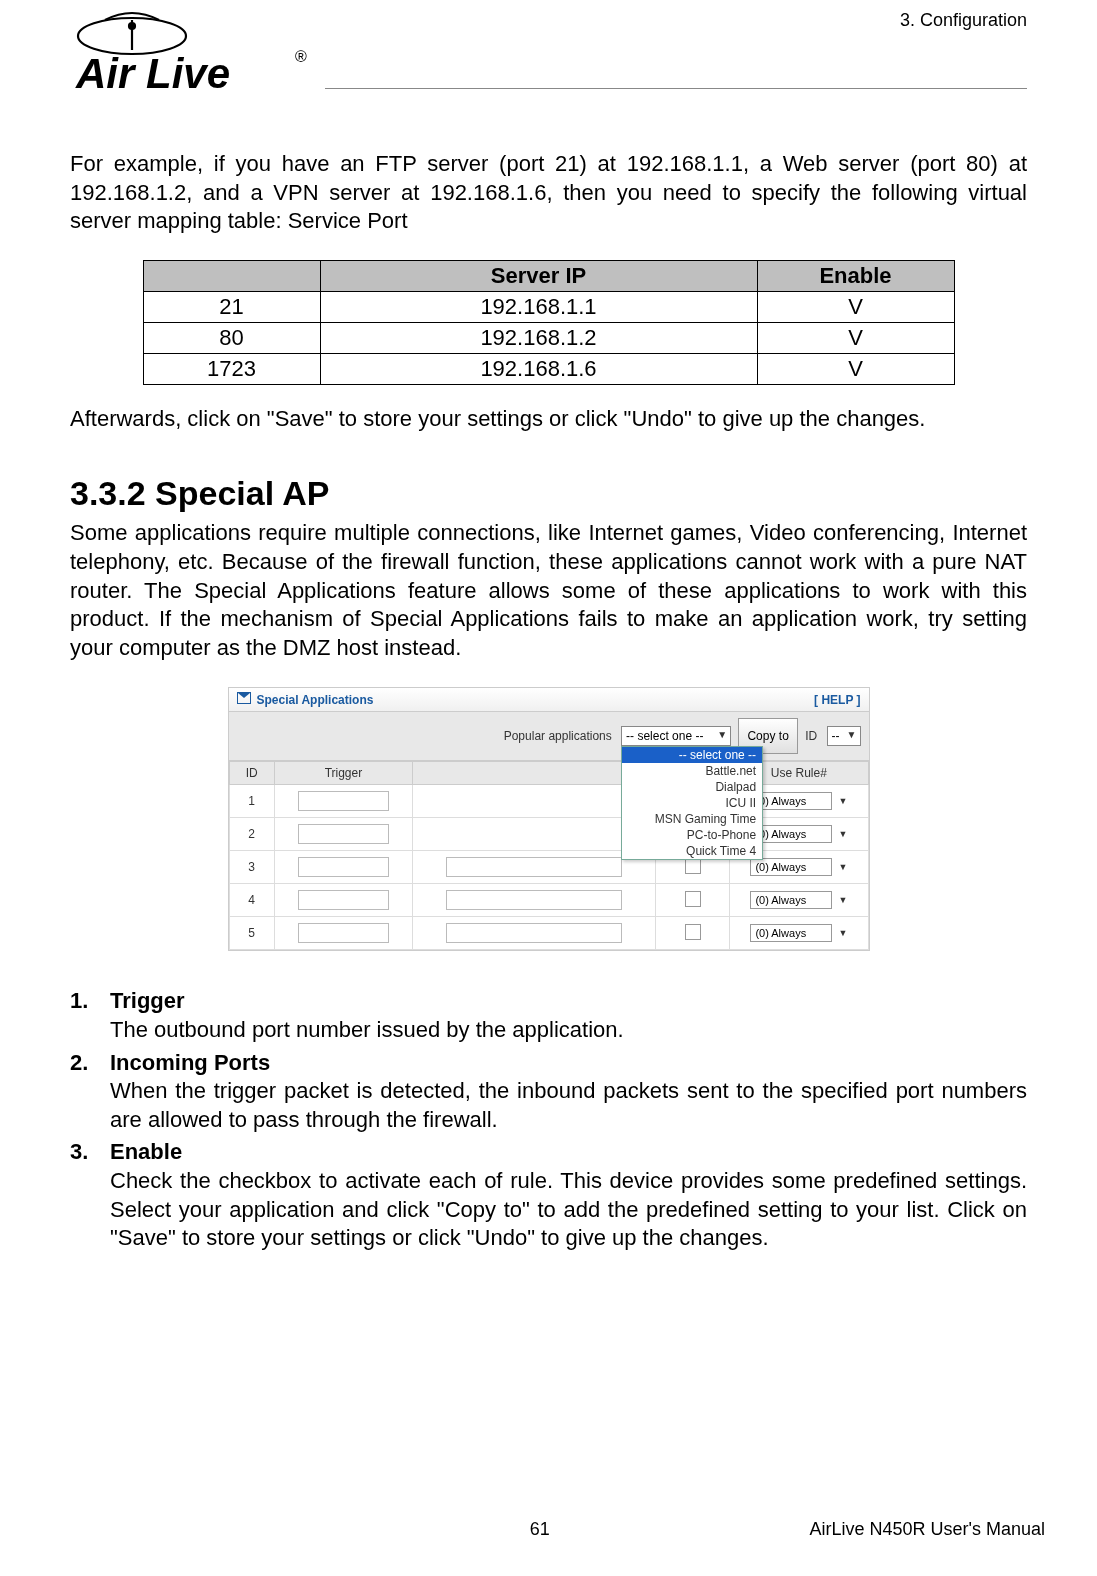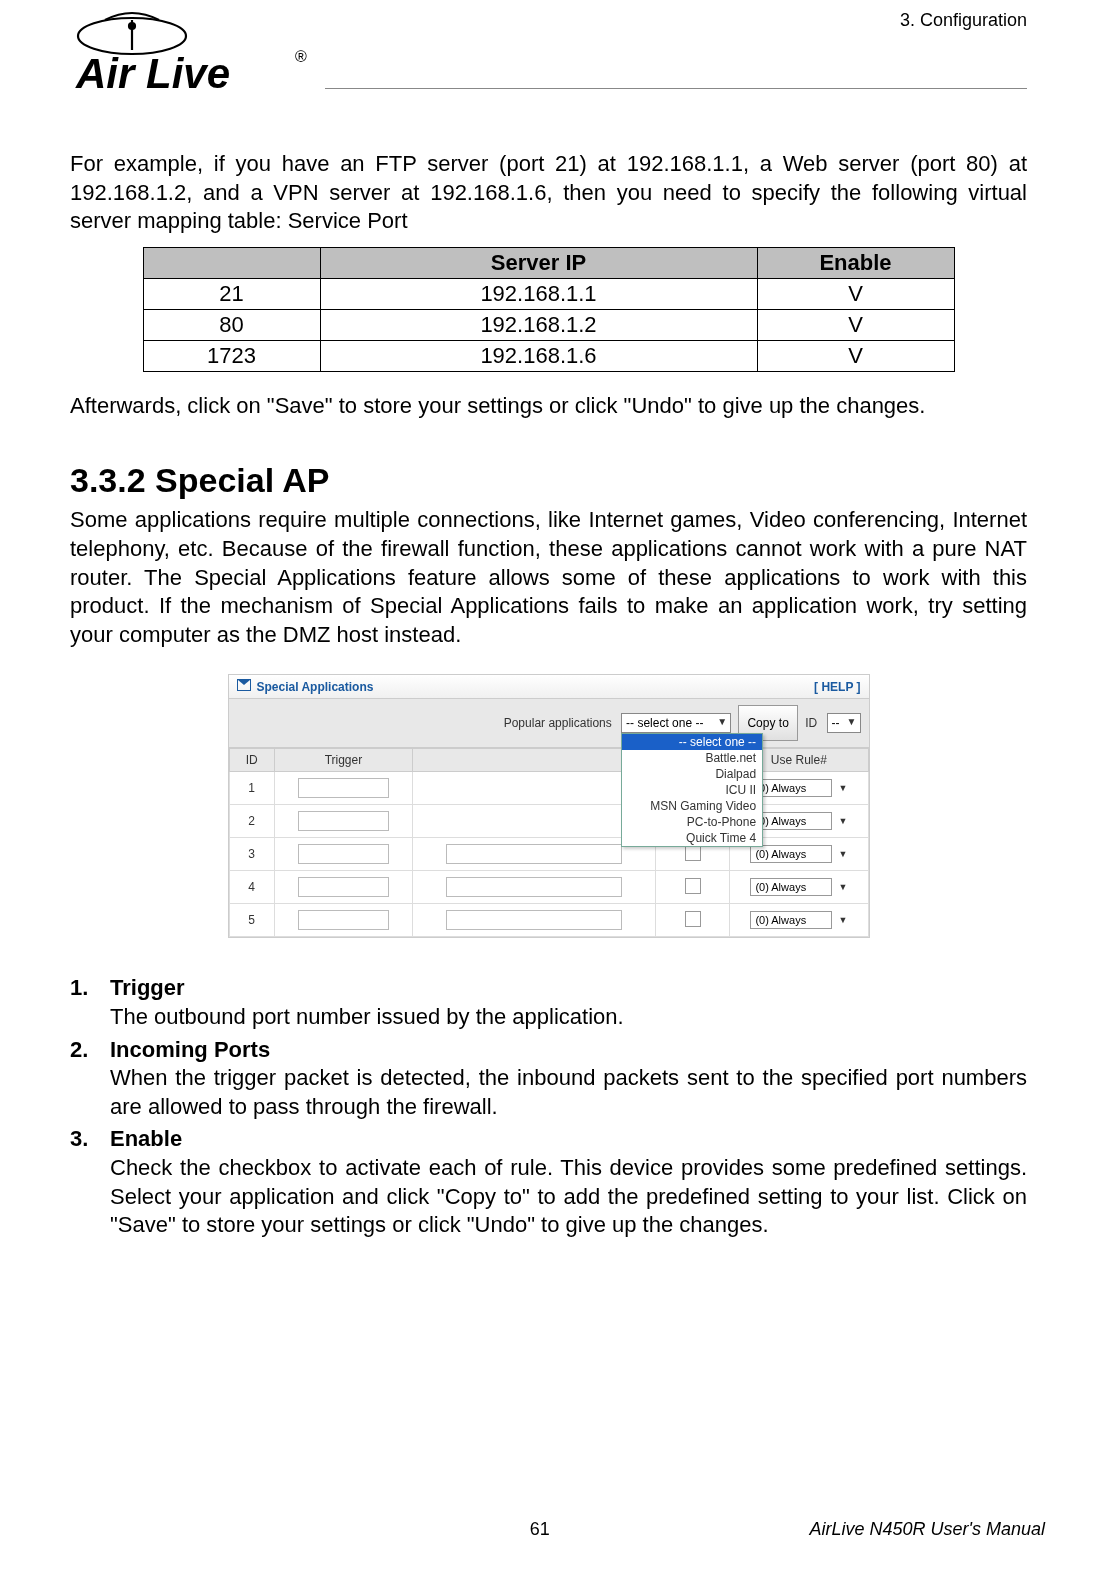--- a/index.html
+++ b/index.html
@@ -45,21 +45,21 @@
     border-top: 1.5px solid #888;
     background: transparent;
   }
   .body-text {
     font-size: 22px;
     line-height: 1.3;
     text-align: justify;
     margin-top: 30px;
   }
   .tbl {
-    margin: 11px auto 20px auto;
+    margin: 24px auto 20px auto;
     border-collapse: collapse;
     font-size: 22px;
   }
   .tbl th, .tbl td {
     border: 1px solid #000;
     text-align: center;
     padding: 2px 8px;
   }
   .tbl th {
     background: #bfbfbf;
@@ -151,21 +151,21 @@
   .li-row{ display:flex; margin-bottom:4px;}
   .li-num{ width:40px; font-weight:bold; flex-shrink:0;}
   .li-body{ flex:1; text-align:justify;}
   .li-title{ font-weight:bold;}
   .footer {
     position:absolute; bottom:36px; left:70px; right:52px;
     display:flex; justify-content:space-between; align-items:flex-end;
     font-size:18px;
   }
   .footer .pg{ flex:1; text-align:center; font-size:18px;}
-  .footer .man{ font-style:italic; white-space:nowrap;text-align:center;}
+  .footer .man{ white-space:nowrap;text-align:center;}
   b, strong { font-weight:normal; }
 </style>
 </head>
 <body>
 
 <div class="page">
 
   <div class="header-row">
     <div class="logo-wrap">
       <svg viewBox="0 0 260 95" width="260" height="95">
@@ -230,21 +230,21 @@
       <span class="mini-select-wrap">
         <select class="mini-select">
           <option>-- select one --</option>
         </select>
         <span class="mini-arrow">▼</span>
         <div class="dropdown-open">
           <div class="sel">-- select one --</div>
           <div>Battle.net</div>
           <div>Dialpad</div>
           <div>ICU II</div>
-          <div>MSN Gaming Video</div>
+          <div>MSN Gaming Time</div>
           <div>PC-to-Phone</div>
           <div>Quick Time 4</div>
         </div>
       </span>
       <button class="mini-btn">Copy to</button>
       <span class="mini-label">ID</span>
       <span class="mini-select-wrap">
         <select class="mini-id">
           <option>--</option>
         </select>

